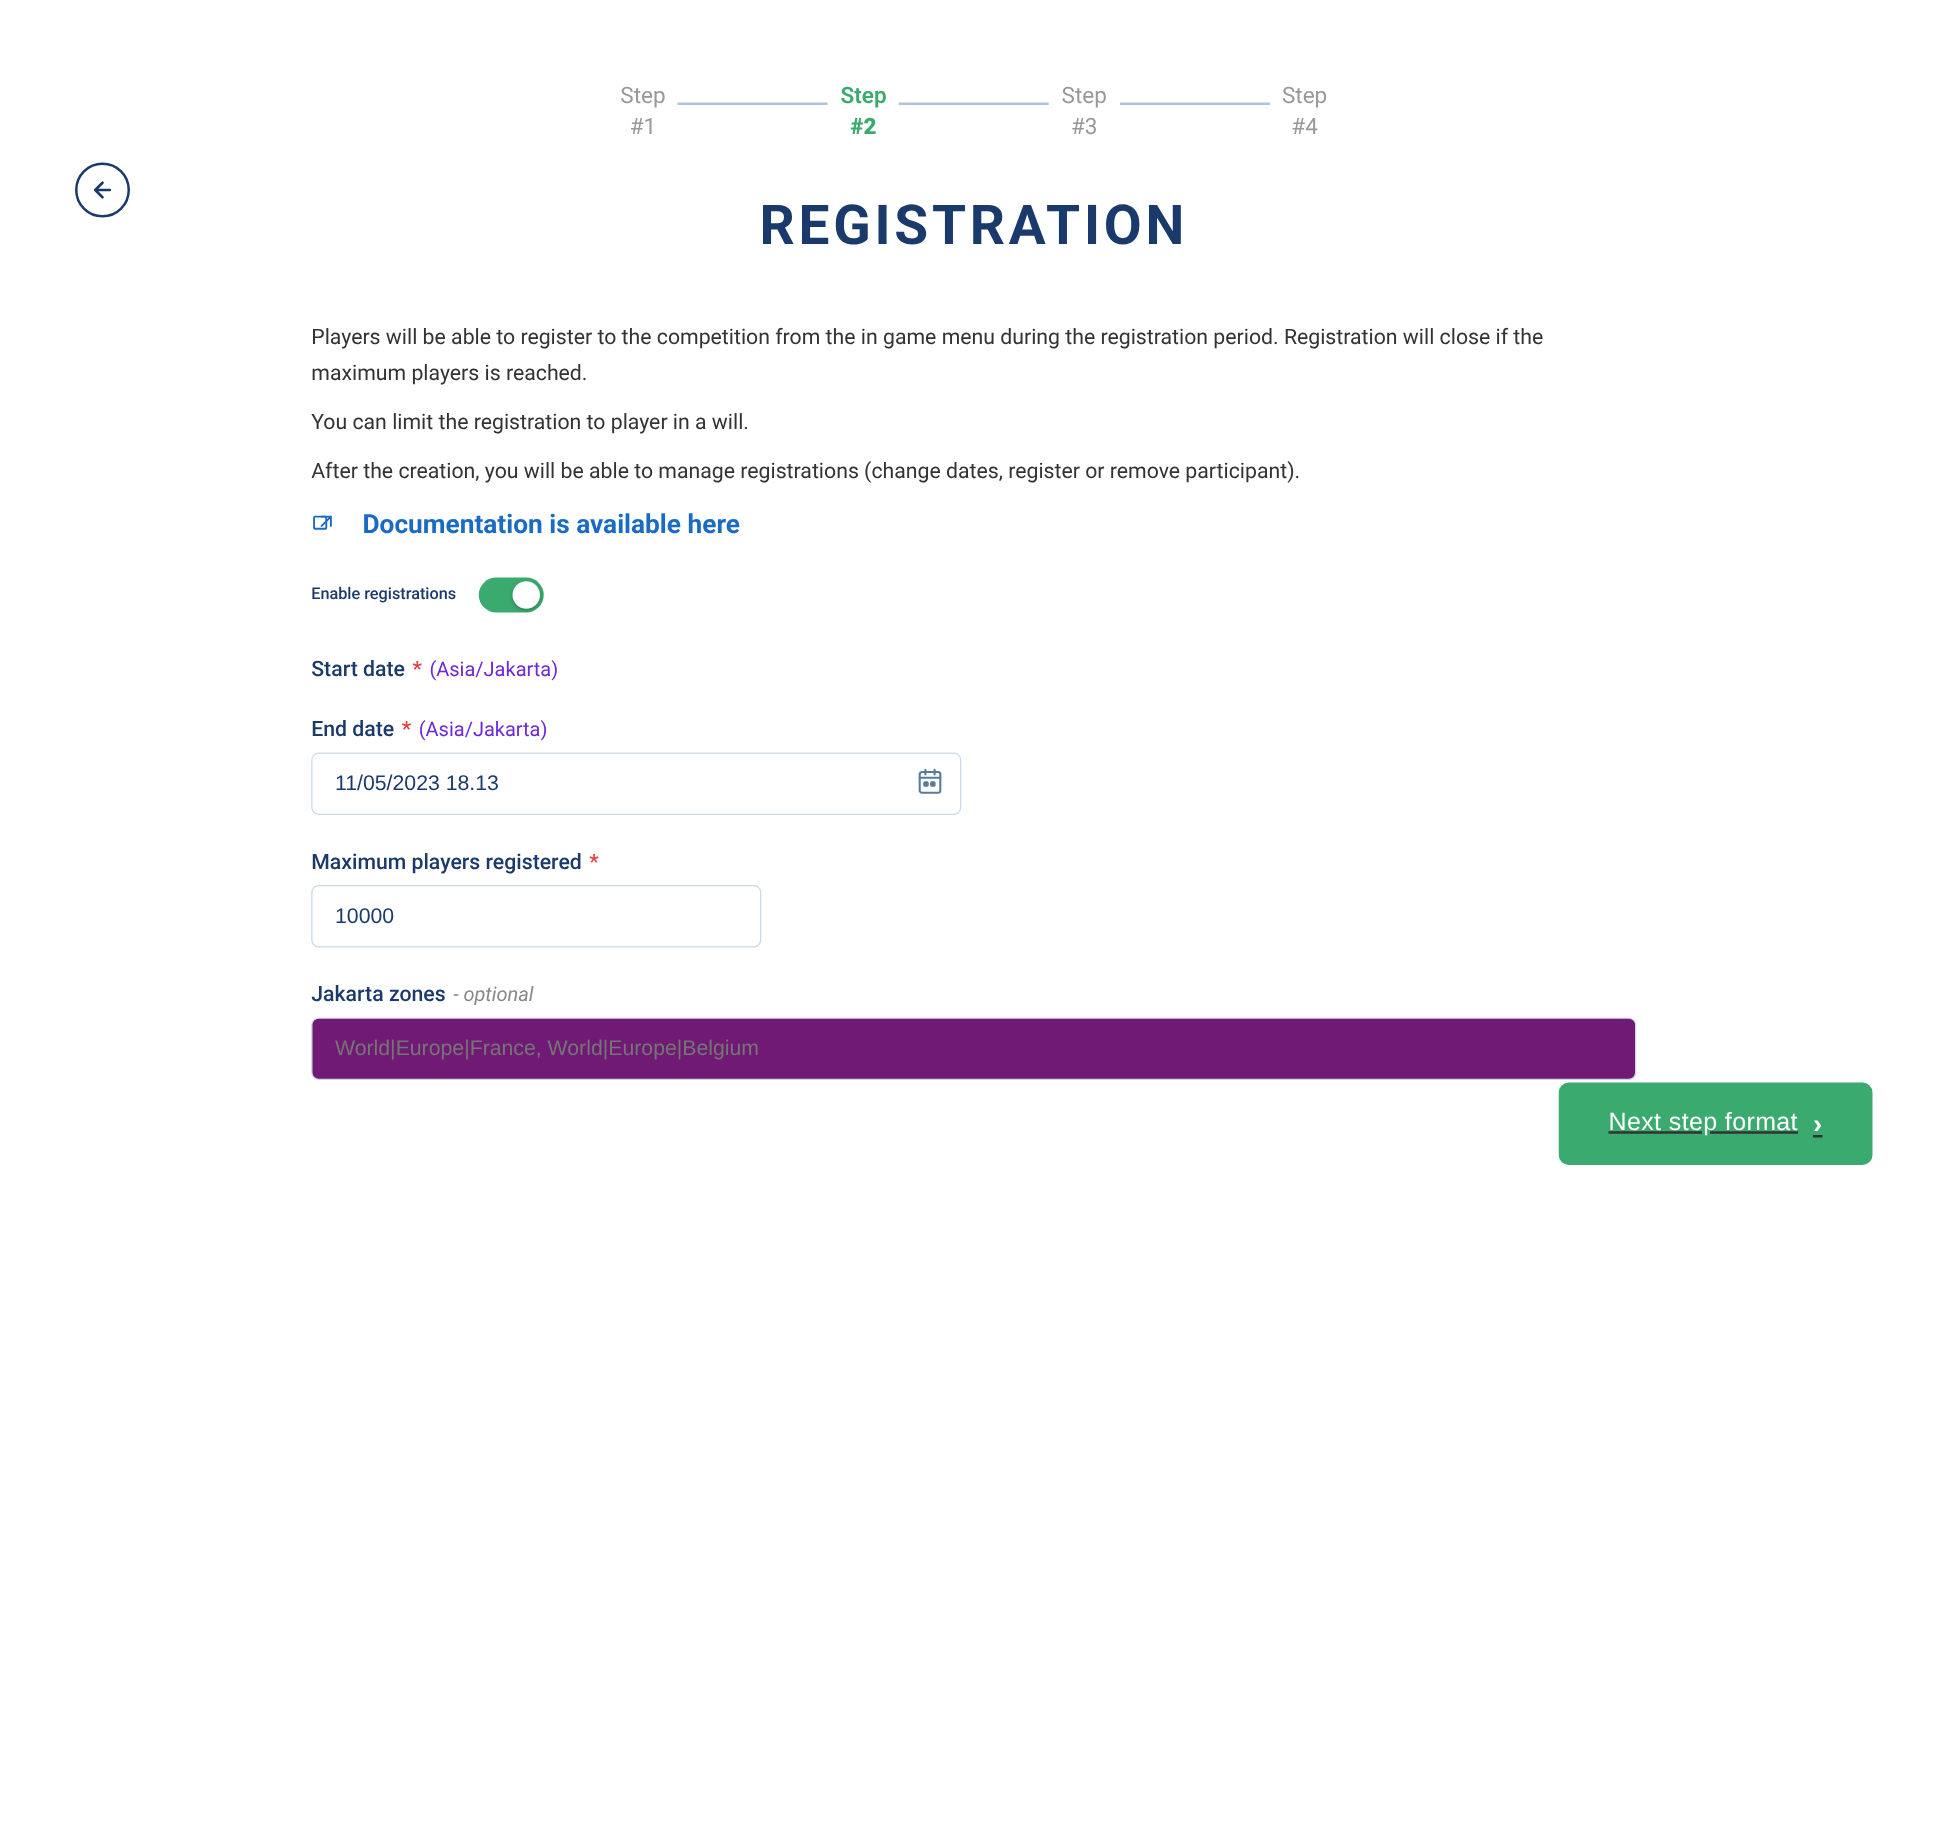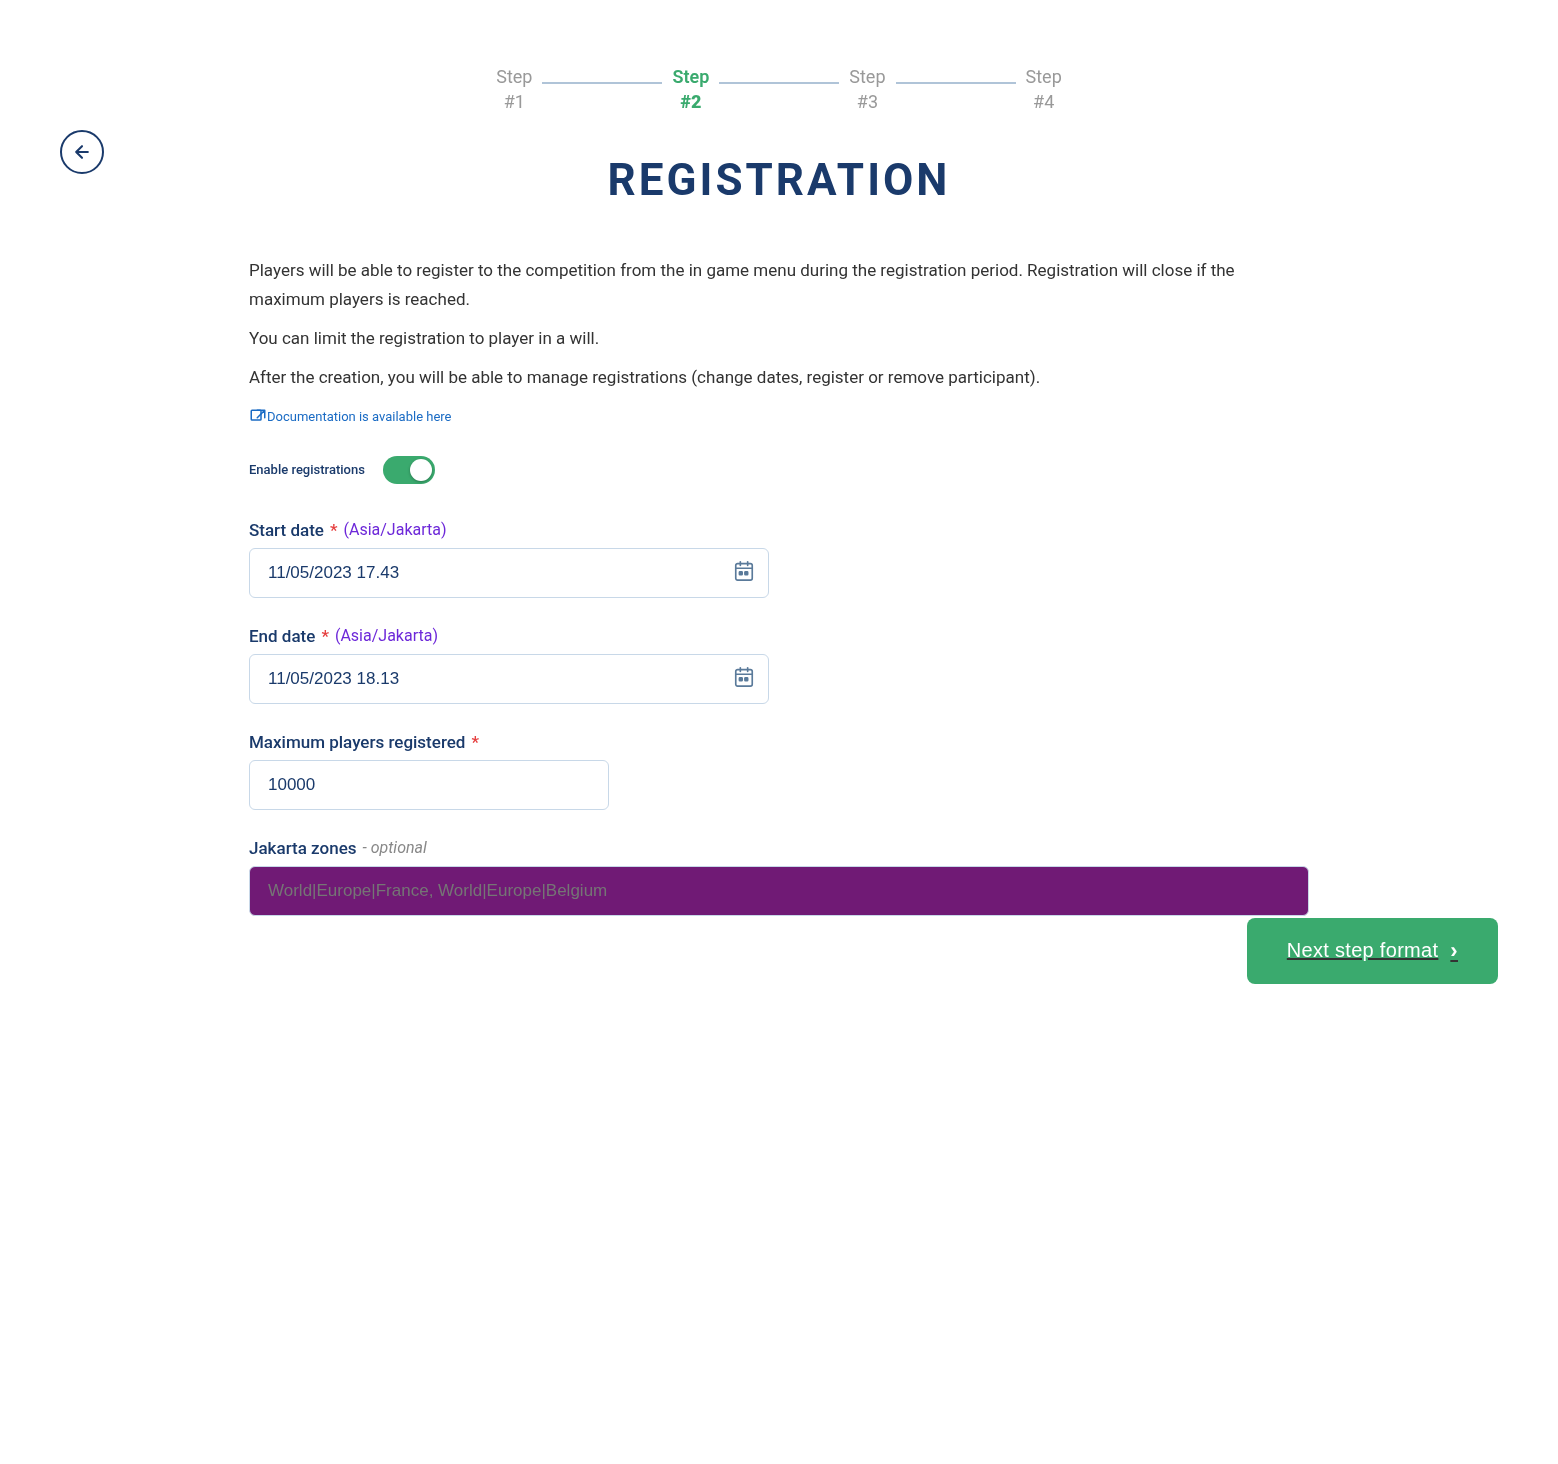--- a/index.html
+++ b/index.html
@@ -106,26 +106,27 @@
     .description {
       font-size: 17px;
       color: #333;
       line-height: 1.7;
       margin-bottom: 10px;
     }
 
     .doc-link {
       display: inline-flex;
       align-items: center;
-      gap: 0;
+      gap: 23px;
       color: #1a6bc4;
-      font-size: 13px;
+      font-size: 21px;
       text-decoration: none;
       margin-top: 6px;
       margin-bottom: 30px;
+      font-weight: bold;
     }
 
     .doc-link .external-icon {
       width: 18px;
       height: 18px;
     }
 
     
     .toggle-row {
       display: flex;
@@ -323,33 +324,20 @@
       <span class="toggle-label">Enable registrations</span>
       <div class="toggle-switch"></div>
     </div>
 
     
     <div class="field-group">
       <div class="field-label">
         <span>Start date</span>
         <span class="required">*</span>
         <span class="timezone">(Asia/Jakarta)</span>
-      </div>
-      <div class="date-input-wrapper">
-        <input type="text" class="date-input" readonly="" value="11/05/2023 17.43" style="">
-        <span class="calendar-icon">
-          <svg width="22" height="22" viewBox="0 0 24 24" fill="none" stroke="currentColor" stroke-width="1.8" stroke-linecap="round" stroke-linejoin="round">
-            <rect x="3" y="4" width="18" height="18" rx="2"></rect>
-            <line x1="3" y1="9" x2="21" y2="9"></line>
-            <line x1="8" y1="2" x2="8" y2="6"></line>
-            <line x1="16" y1="2" x2="16" y2="6"></line>
-            <rect x="7" y="13" width="3" height="3" rx="0.5" fill="currentColor"></rect>
-            <rect x="13" y="13" width="3" height="3" rx="0.5" fill="currentColor"></rect>
-          </svg>
-        </span>
       </div>
     </div>
 
     
     <div class="field-group">
       <div class="field-label">
         <span>End date</span>
         <span class="required">*</span>
         <span class="timezone">(Asia/Jakarta)</span>
       </div>

